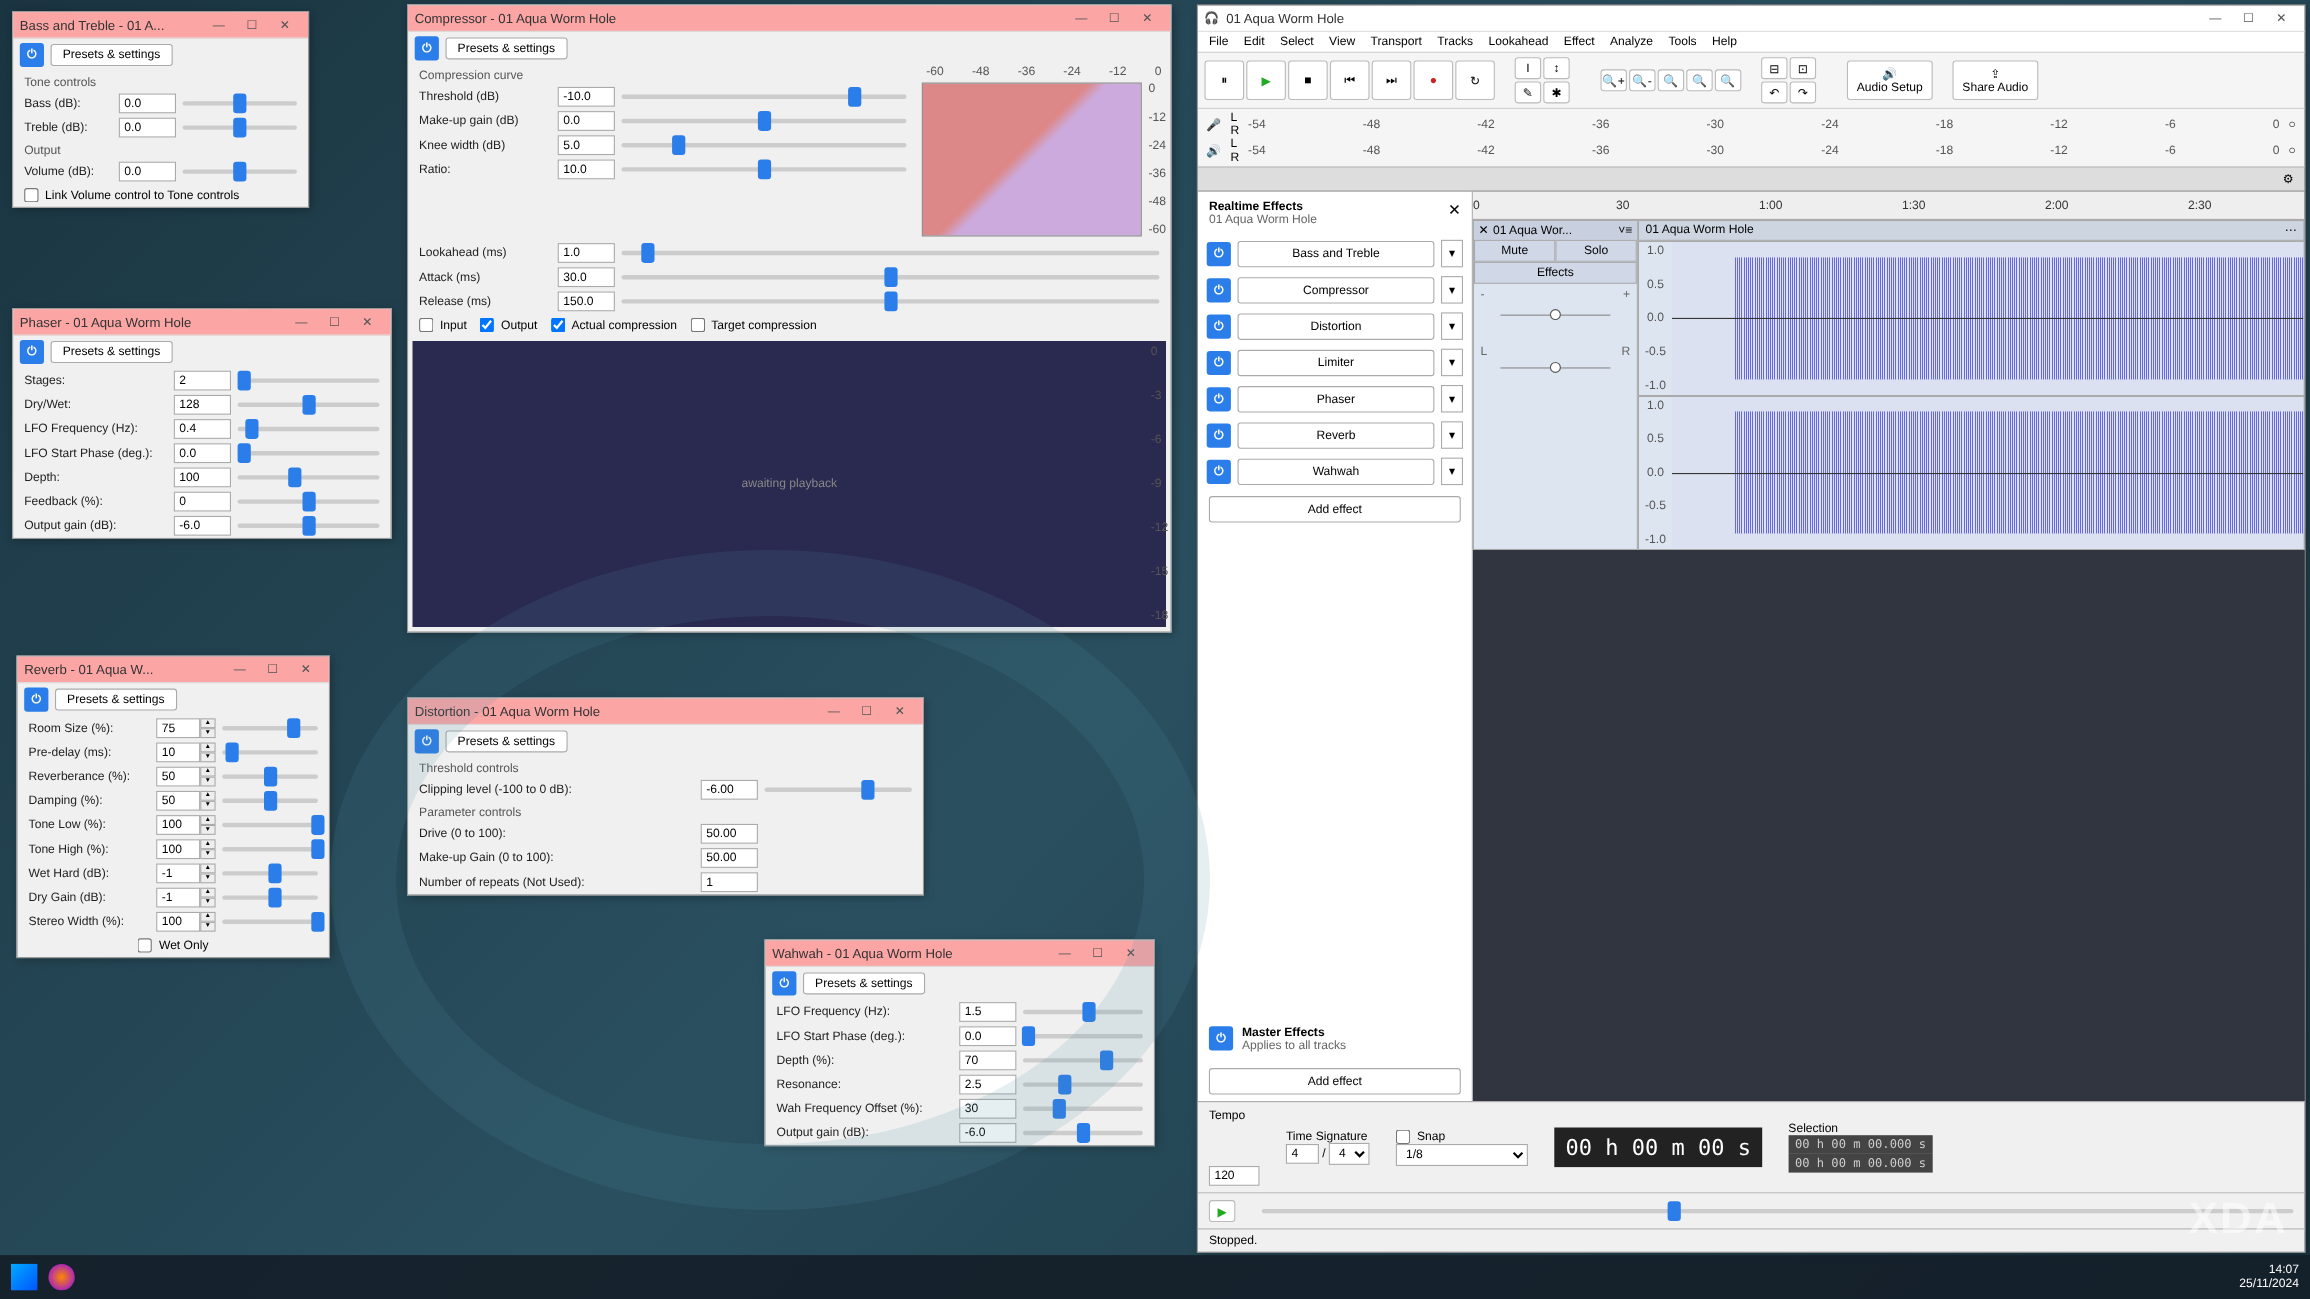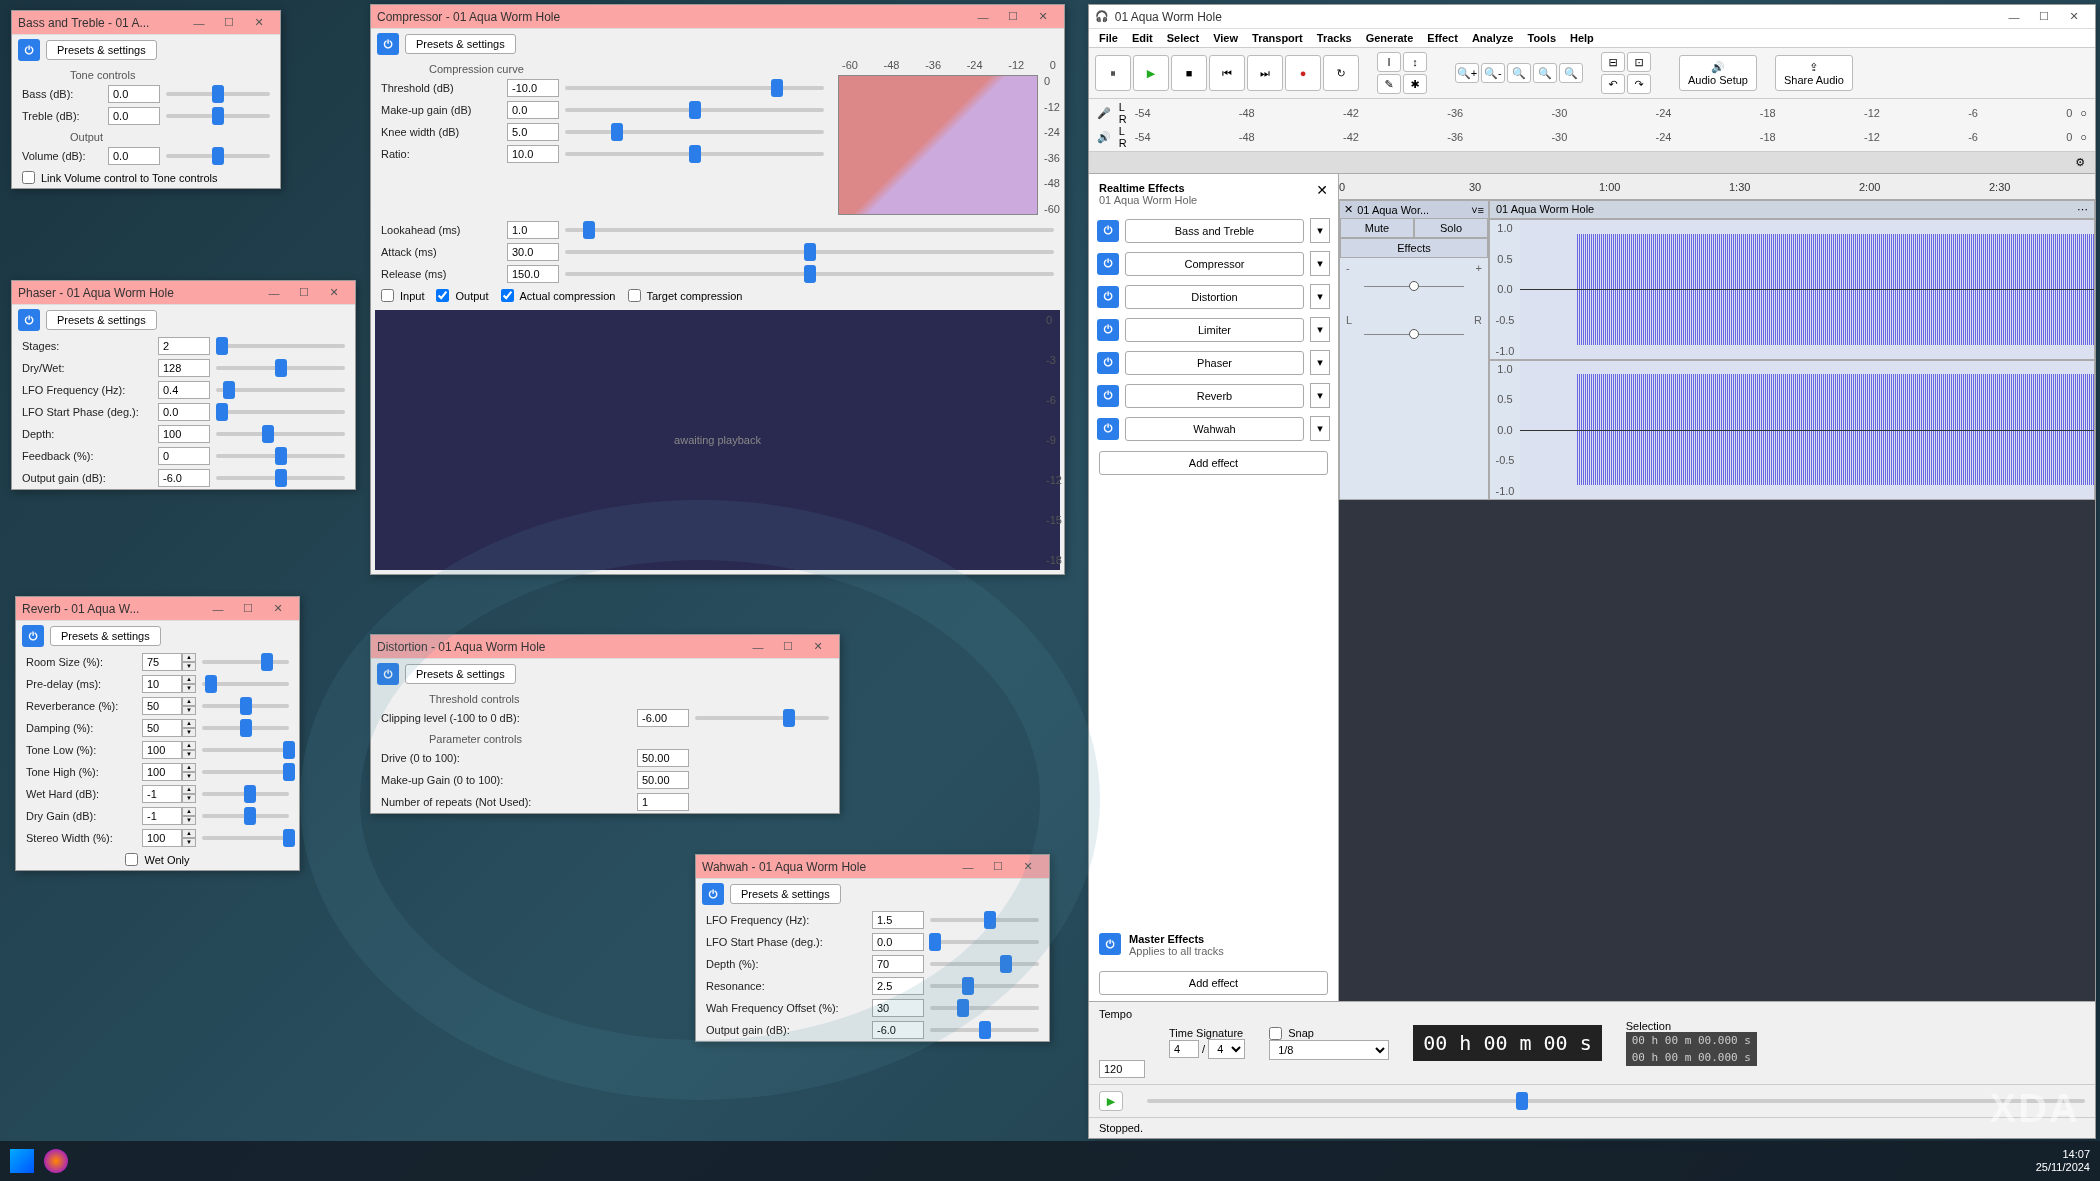--- a/index.html
+++ b/index.html
@@ -4,40 +4,40 @@
 <style>
 * { margin: 0; padding: 0; box-sizing: border-box; font-family: "Segoe UI", Tahoma, sans-serif; font-size: 11px; }
 body { width: 2100px; height: 1181px; background: linear-gradient(135deg, #1a3440 0%, #2a5060 50%, #1a3440 100%); position: relative; overflow: hidden; }
 .win { position: absolute; background: #f0f0f0; border: 1px solid #999; box-shadow: 2px 2px 8px rgba(0,0,0,0.3); }
 .titlebar { height: 24px; background: #fca5a5; display: flex; align-items: center; padding: 0 6px; border-bottom: 1px solid #ddd; }
 .titlebar .ttl { flex: 1; color: #333; font-size: 12px; }
 .titlebar .wbtn { width: 30px; height: 20px; display: flex; align-items: center; justify-content: center; color: #555; cursor: pointer; }
 .presets-row { display: flex; align-items: center; padding: 4px 6px; gap: 6px; }
 .pwr { width: 22px; height: 22px; background: #2b7de9; border-radius: 3px; display: flex; align-items: center; justify-content: center; color: #fff; font-weight: bold; cursor: pointer; }
 .presets-btn { background: #fff; border: 1px solid #aaa; padding: 3px 10px; border-radius: 3px; cursor: pointer; }
-.section-label { color: #555; padding: 4px 10px 2px; font-size: 11px; margin-left: 48px; }
+.section-label { color: #555; padding: 4px 10px 2px; font-size: 11px; }
 .param-row { display: flex; align-items: center; padding: 2px 10px; gap: 6px; }
 .param-row label { flex: 0 0 auto; color: #222; }
 .val { background: #fff; border: 1px solid #aaa; padding: 2px 4px; width: 52px; }
 .slider { flex: 1; height: 4px; background: #ccc; position: relative; border-radius: 2px; }
 .thumb { position: absolute; width: 12px; height: 18px; background: #2b7de9; border-radius: 3px; top: -7px; transform: translateX(-50%); cursor: pointer; }
 .chk { display: flex; align-items: center; gap: 4px; padding: 4px 10px; }
 .chk input { margin-right: 2px; }
 .spin { display: flex; align-items: center; }
 .spin .val { width: 40px; }
 .spin .arrows { width: 14px; display: flex; flex-direction: column; }
 .spin .arrows span { height: 9px; border: 1px solid #aaa; background: #eee; font-size: 6px; text-align: center; line-height: 7px; cursor: pointer; }
 select { background: #fff; border: 1px solid #aaa; padding: 2px 4px; }
 
 
 #audacity { left: 1088px; top: 4px; width: 1008px; height: 1135px; background: #303540; }
 #audacity .titlebar { background: #fff; }
 #aud-body { display: flex; flex-direction: column; height: calc(100% - 24px); }
 .menubar { background: #fff; display: flex; gap: 14px; padding: 3px 10px; border-bottom: 1px solid #ccc; }
-.menubar span { cursor: pointer; font-weight: bold; }
+.menubar span { cursor: pointer; }
 .toolbars { background: #f5f5f5; padding: 4px 6px; display: flex; gap: 18px; border-bottom: 1px solid #ccc; flex-wrap: wrap; align-items: center; }
 .tgrp { display: flex; gap: 2px; align-items: center; }
 .tbtn { width: 36px; height: 36px; border: 1px solid #bbb; background: #fff; border-radius: 3px; display: flex; align-items: center; justify-content: center; cursor: pointer; }
 .tbtn.sm { width: 24px; height: 20px; }
 .meters { background: #f5f5f5; padding: 2px 8px; border-bottom: 1px solid #ccc; }
 .meter-row { display: flex; align-items: center; gap: 8px; font-size: 10px; }
 .meter-scale { flex: 1; display: flex; justify-content: space-between; color: #555; }
 .gear-row { background: #ddd; height: 22px; display: flex; align-items: center; justify-content: flex-end; padding: 0 10px; border-bottom: 1px solid #aaa; }
 .main-split { flex: 1; display: flex; background: #303540; }
 .fx-panel { width: 250px; background: #fff; display: flex; flex-direction: column; border-right: 1px solid #aaa; }
@@ -544,21 +544,21 @@
   <span class="wbtn">✕</span>
  </div>
  <div id="aud-body">
   <div class="menubar" id="menubar">
         <span>File</span>
         <span>Edit</span>
         <span>Select</span>
         <span>View</span>
         <span>Transport</span>
         <span>Tracks</span>
-        <span>Generate</span>
+        <span>Lookahead</span>
         <span>Effect</span>
         <span>Analyze</span>
         <span>Tools</span>
         <span>Help</span>
       </div>
   <div class="toolbars">
    <div class="tgrp">
     <div class="tbtn">⏸</div>
     <div class="tbtn" style="color:#2a2">▶</div>
     <div class="tbtn">■</div>

